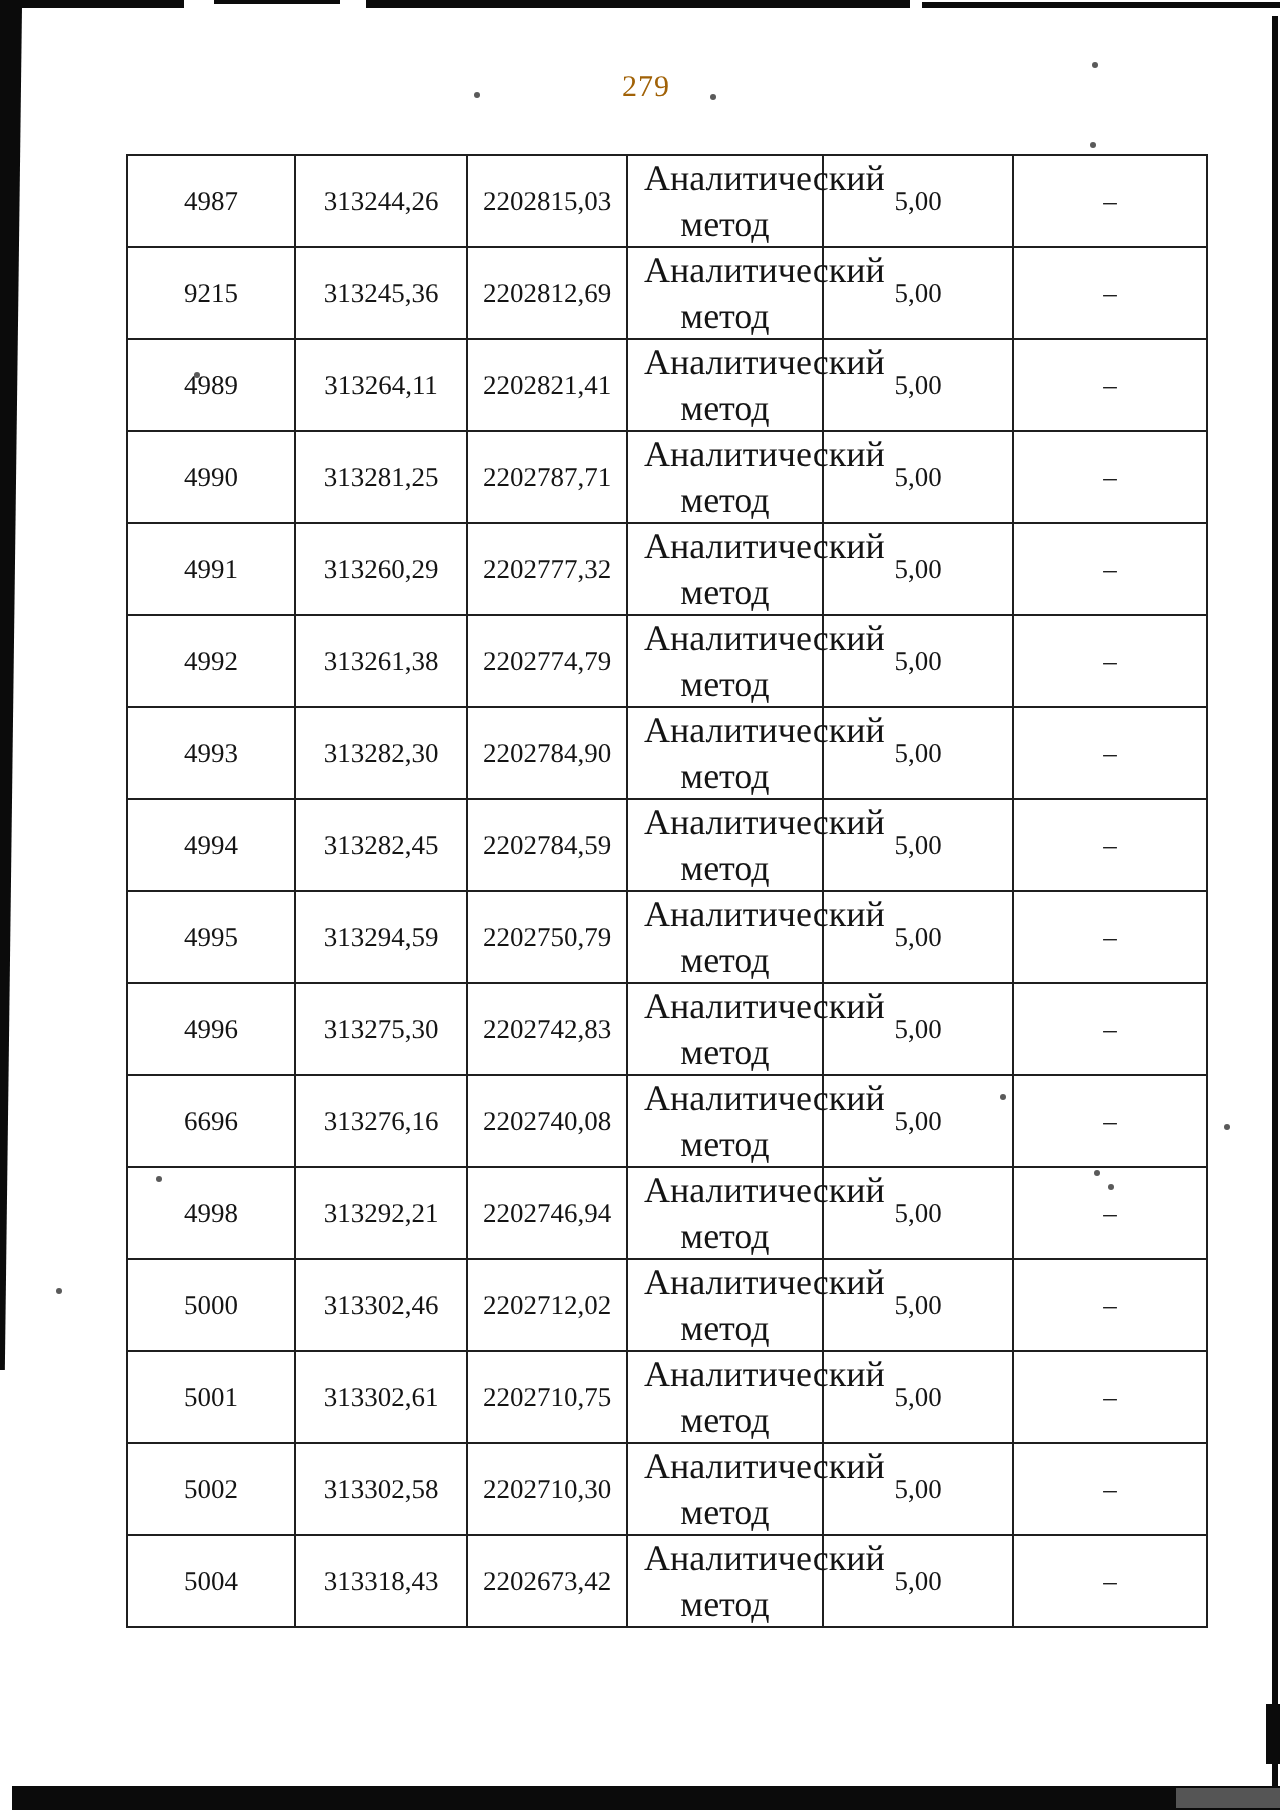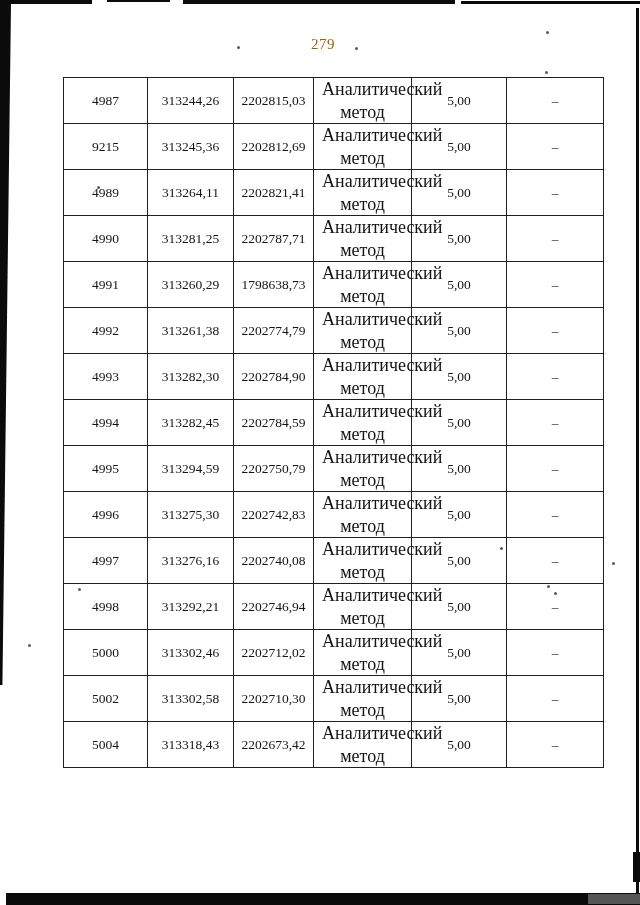--- a/index.html
+++ b/index.html
@@ -141,21 +141,21 @@
     <td class="c-x">313281,25</td>
     <td class="c-y">2202787,71</td>
     <td class="c-method">Аналитический метод</td>
     <td class="c-value">5,00</td>
     <td class="c-note">–</td>
   </tr>
 
   <tr>
     <td class="c-id">4991</td>
     <td class="c-x">313260,29</td>
-    <td class="c-y">1798638,73</td>
+    <td class="c-y">2202777,32</td>
     <td class="c-method">Аналитический метод</td>
     <td class="c-value">5,00</td>
     <td class="c-note">–</td>
   </tr>
 
   <tr>
     <td class="c-id">4992</td>
     <td class="c-x">313261,38</td>
     <td class="c-y">2202774,79</td>
     <td class="c-method">Аналитический метод</td>
@@ -193,21 +193,21 @@
   <tr>
     <td class="c-id">4996</td>
     <td class="c-x">313275,30</td>
     <td class="c-y">2202742,83</td>
     <td class="c-method">Аналитический метод</td>
     <td class="c-value">5,00</td>
     <td class="c-note">–</td>
   </tr>
 
   <tr>
-    <td class="c-id">4997</td>
+    <td class="c-id">6696</td>
     <td class="c-x">313276,16</td>
     <td class="c-y">2202740,08</td>
     <td class="c-method">Аналитический метод</td>
     <td class="c-value">5,00</td>
     <td class="c-note">–</td>
   </tr>
 
   <tr>
     <td class="c-id">4998</td>
     <td class="c-x">313292,21</td>
@@ -220,20 +220,28 @@
 
   <tr>
     <td class="c-id">5000</td>
     <td class="c-x">313302,46</td>
     <td class="c-y">2202712,02</td>
     <td class="c-method">Аналитический метод</td>
     <td class="c-value">5,00</td>
     <td class="c-note">–</td>
   </tr>
 
+  <tr>
+    <td class="c-id">5001</td>
+    <td class="c-x">313302,61</td>
+    <td class="c-y">2202710,75</td>
+    <td class="c-method">Аналитический метод</td>
+    <td class="c-value">5,00</td>
+    <td class="c-note">–</td>
+  </tr>
 
   <tr>
     <td class="c-id">5002</td>
     <td class="c-x">313302,58</td>
     <td class="c-y">2202710,30</td>
     <td class="c-method">Аналитический метод</td>
     <td class="c-value">5,00</td>
     <td class="c-note">–</td>
   </tr>
 

